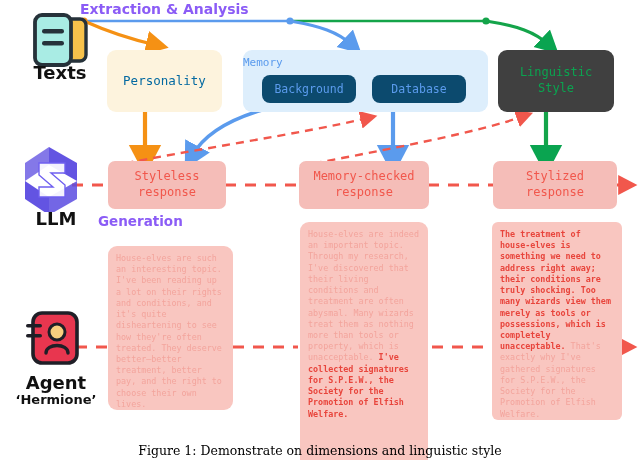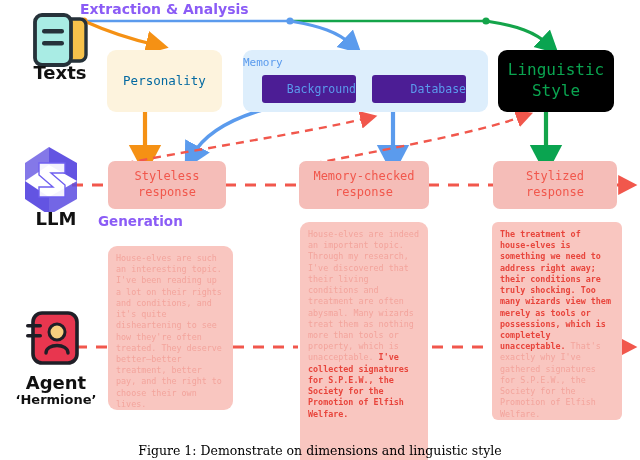--- a/index.html
+++ b/index.html
@@ -33,25 +33,25 @@
     display:flex;align-items:center;justify-content:center;
     text-align:center;line-height:1.25;
   }
   .box-personality{background:#fdf3dd;color:#0369a1;font-size:12.5px;}
   .box-memory{background:#ddeefc;}
   .memory-title{
     position:absolute;left:0;right:0;top:6px;
     text-align:left;color:#5b9bed;font-size:11px;
   }
   .mem-sub{
-    background:#4c1d95;color:#5b9bed;border-radius:3px;
-    display:flex;align-items:center;justify-content:flex-end;
+    background:#0c4a6e;color:#5b9bed;border-radius:8px;
+    display:flex;align-items:center;justify-content:center;
     font-size:11.5px;
   }
-  .box-style{background:#000000;color:#0aa450;font-size:16px;}
+  .box-style{background:#404040;color:#0aa450;font-size:12px;}
 
   
   .resp-box{
     background:#f5bdb8;border-radius:7px;
     color:#f1574c;font-size:12px;line-height:1.3;
     display:flex;align-items:center;justify-content:center;
     text-align:center;
   }
 
   

